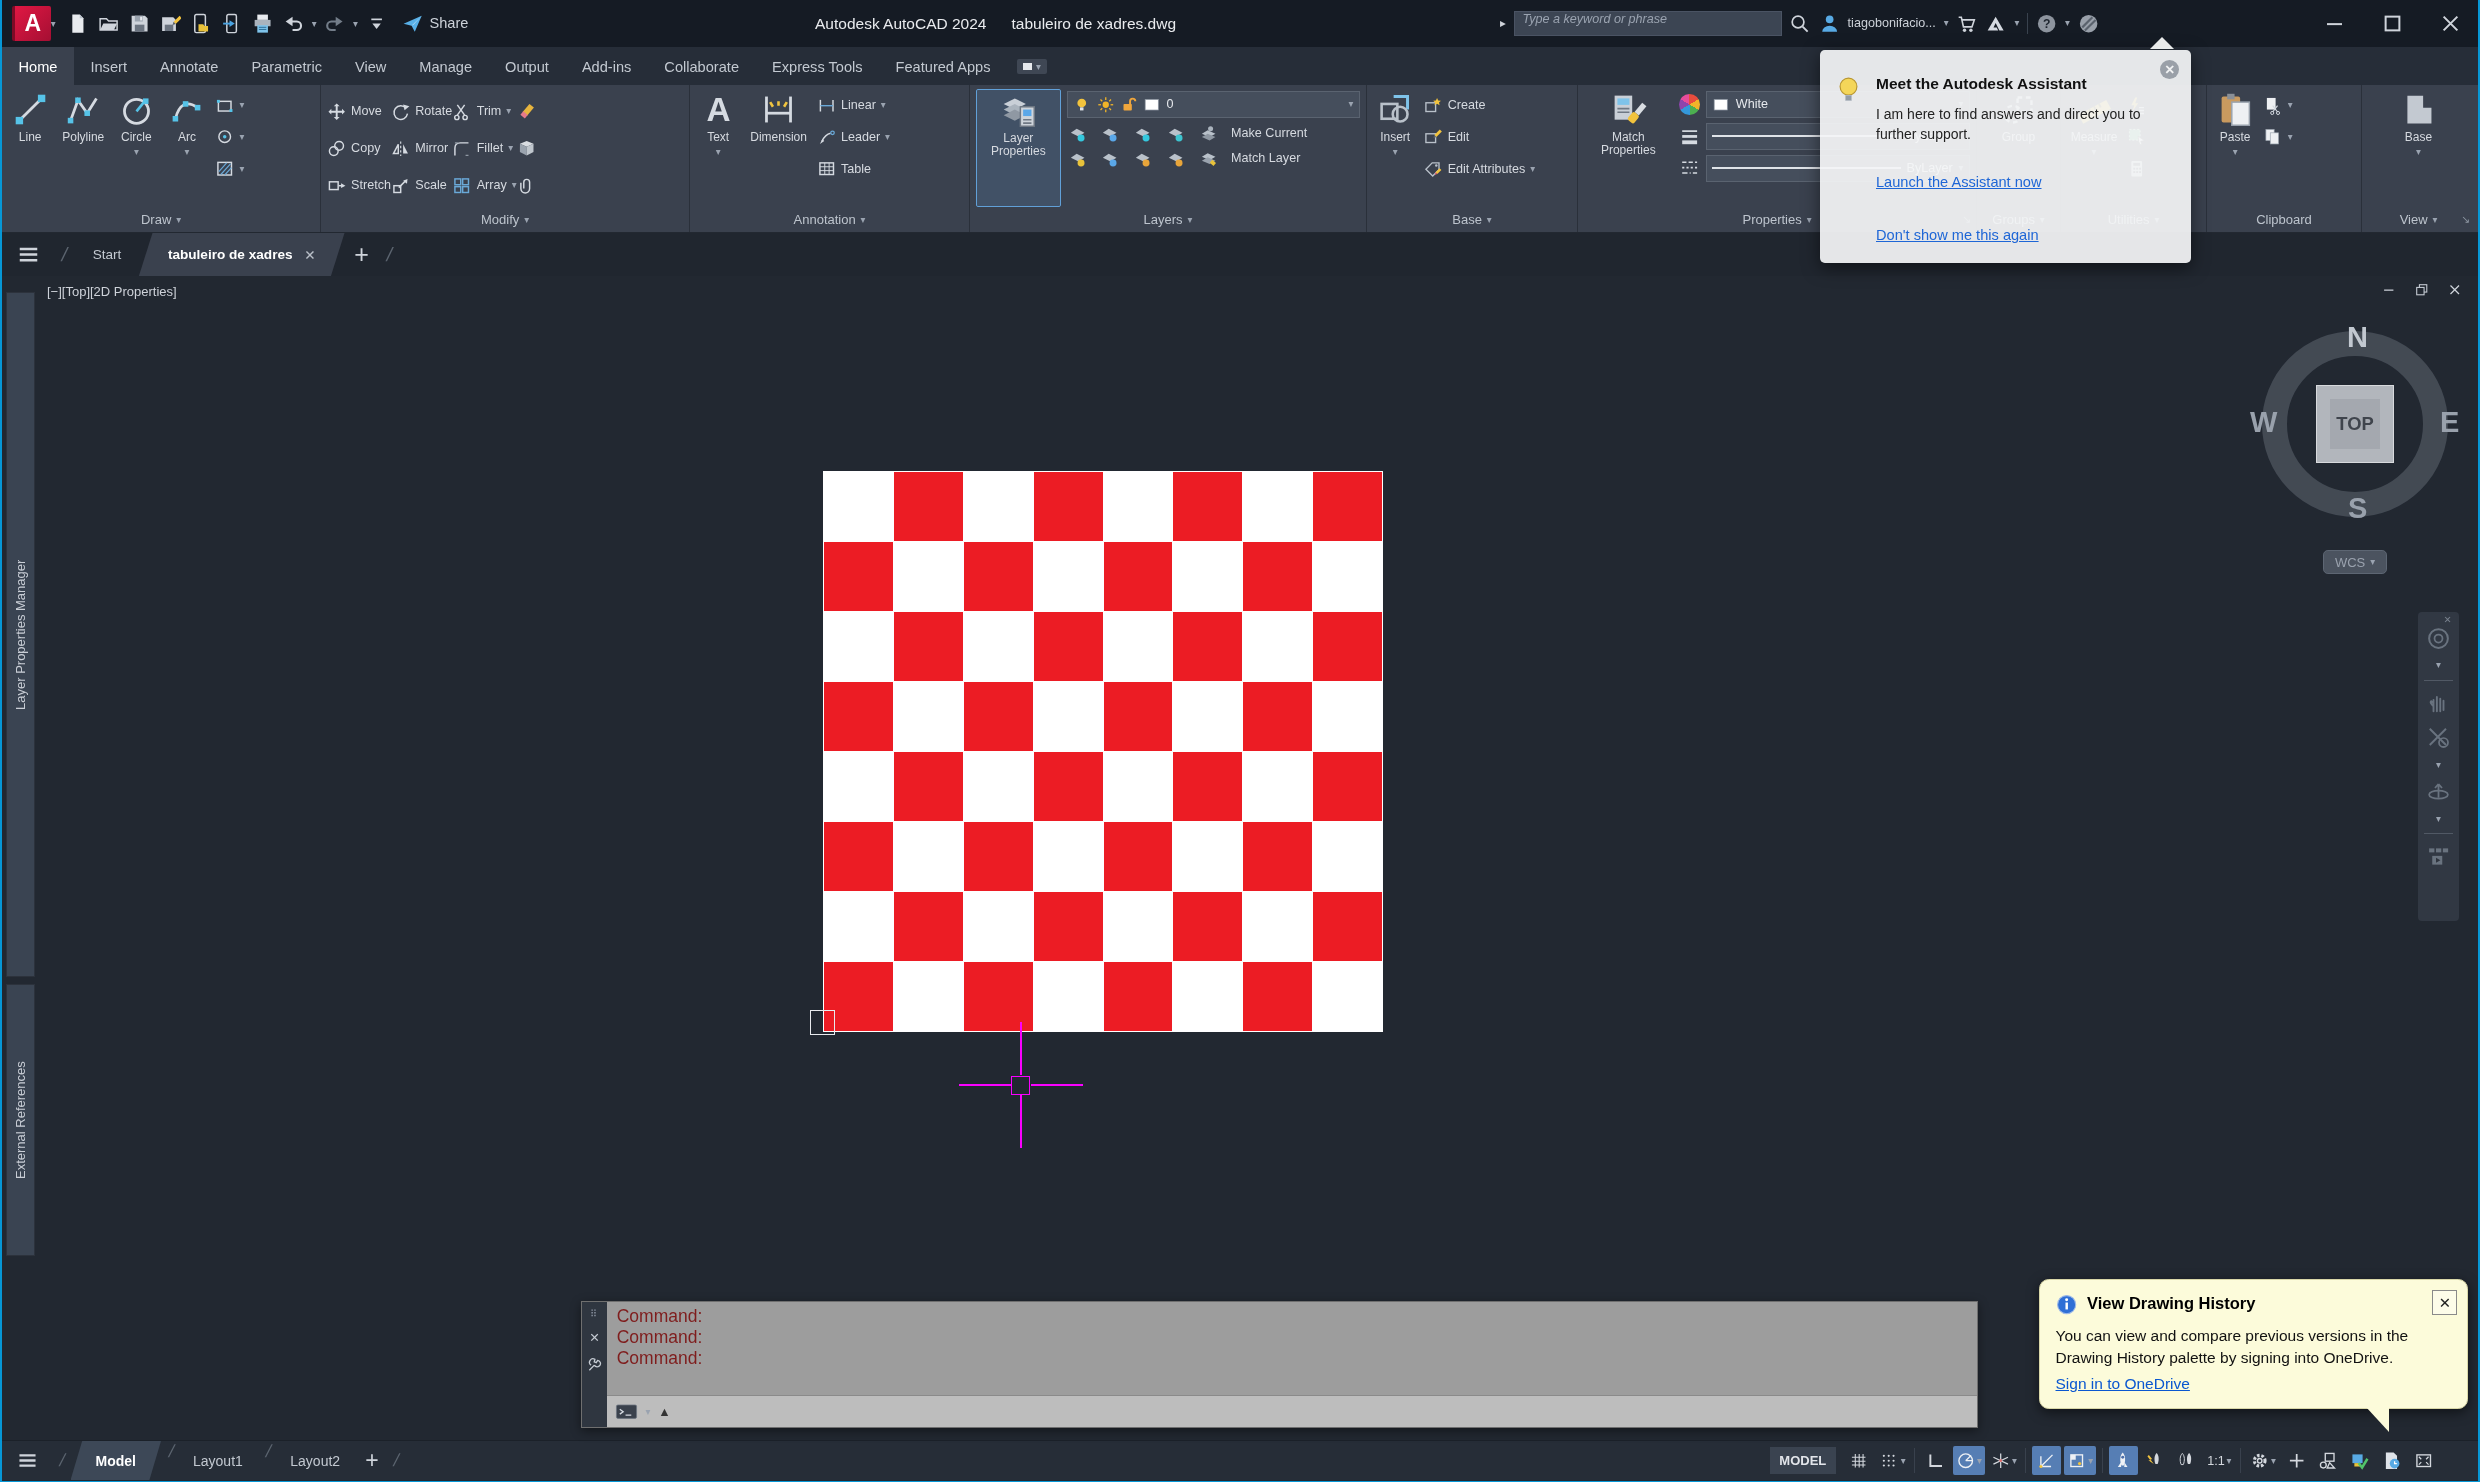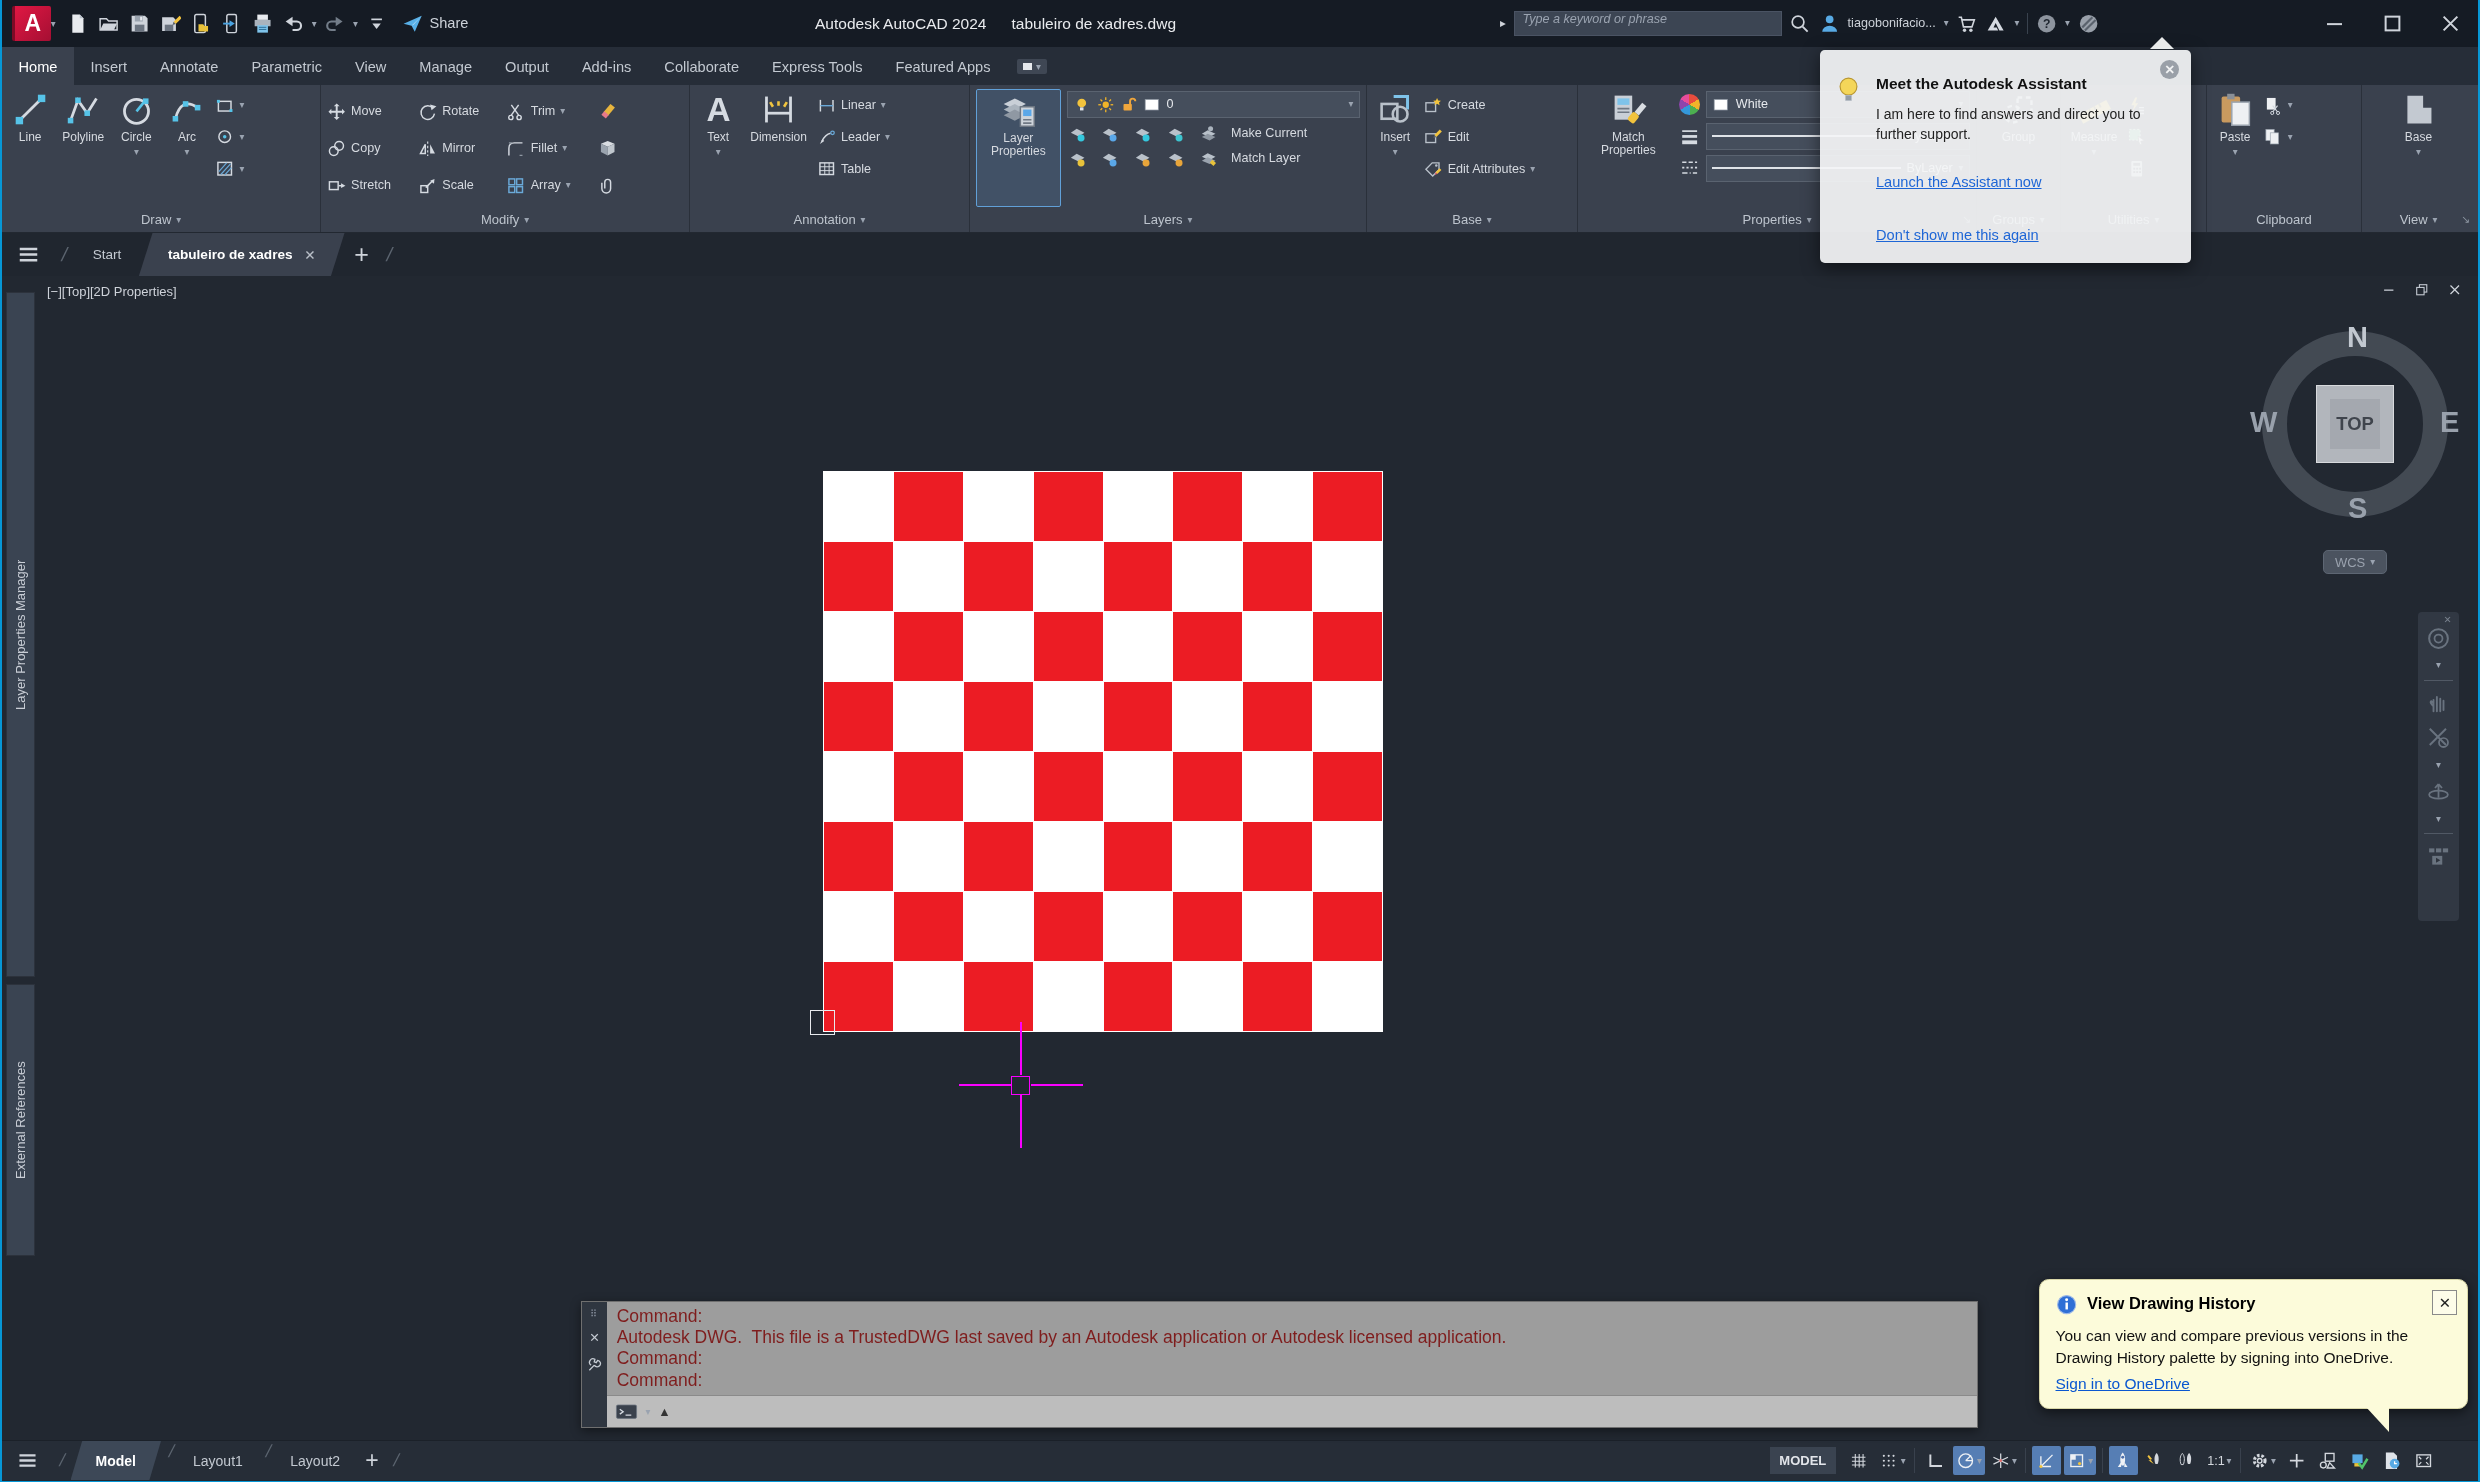--- a/index.html
+++ b/index.html
@@ -36,21 +36,21 @@
   
   #ribbon{position:absolute;left:0;top:85px;width:100%;height:147px;background:#3a414e;display:flex;}
   .panel{position:relative;height:100%;border-right:1px solid #2a303a;display:flex;flex-direction:column;}
   .panel-content{flex:1;display:flex;padding:3.9px 5.8px 0 5.8px;gap:5.8px;}
   .panel-label{height:25px;display:flex;align-items:center;justify-content:center;gap:4.9px;color:#bdc4cd;font-size:13px;}
   .bigbtn{display:flex;flex-direction:column;align-items:center;justify-content:flex-start;gap:2.9px;padding:1.9px 3.9px;color:#d6dae0;font-size:12px;text-align:center;line-height:13.6px;}
   .bigbtn .ic{width:37px;height:37px;}
   .smallrows{display:flex;flex-direction:column;justify-content:flex-start;gap:6.8px;padding-top:3.9px;}
   .smallbtn{display:flex;align-items:center;gap:4.9px;color:#d6dae0;font-size:12.6px;height:25px;}
   .smallbtn .ic{width:19.4px;height:19.4px;}
-  .mod-grid{display:grid;grid-template-columns:auto auto auto auto;grid-auto-rows:37px;column-gap:27px;align-items:center;}
+  .mod-grid{display:grid;grid-template-columns:auto auto auto auto;grid-auto-rows:37px;column-gap:0;align-items:center;}
   .mod-cell{display:flex;align-items:center;gap:4.9px;color:#d6dae0;font-size:12.6px;}
   .mod-cell .ic{width:19.4px;height:19.4px;}
   .sel{background:rgba(90,140,190,.22);border:1px solid #61a0d8;border-radius:1.9px;}
   .dropfield{height:27px;background:#454e5c;border:1px solid #5a6370;display:flex;align-items:center;gap:5.8px;padding:0 5.8px;color:#e6e9ed;font-size:12.6px;}
   .dropfield .ic{width:17.5px;height:17.5px;}
   .dropfield .spacer{flex:1;}
   .launcher{position:absolute;right:4.9px;bottom:5.8px;color:#8d96a2;font-size:10.7px;}
   .lw-line{flex:1;height:1.9px;background:#dfe3e8;}
   
   #assistant-popup{position:absolute;left:1818px;top:50px;width:371px;height:213px;background:rgba(244,245,246,.93);
@@ -1177,21 +1177,20 @@
         <span style="color:#c6ccd4;font-size:12.6px">✕</span>
         <span class="ic">
             <svg viewBox="0 0 20 20">
               <path d="M3,17 L9.5,10.5 M9.5,10.5 a4.2,4.2 0 1 0 4.2,-6.2 l-1.8,3 -2.6,-1 .9,-3.2 a4.2,4.2 0 0 0 -4.9,7.4" stroke="#c6ccd4" stroke-width="1.7" fill="none"></path>
             </svg>
           </span>
       </div>
       <div id="cmd-main">
         <div id="cmd-history">
             <div class="cmd-line">Command:</div>
-            <div class="cmd-line">Autodesk DWG.  This file is a TrustedDWG last saved by an Autodesk application or Autodesk licensed application.</div>
             <div class="cmd-line">Command:</div>
             <div class="cmd-line">Command:</div>
           </div>
         <div id="cmd-inputrow">
           <span class="ic">
               <svg viewBox="0 0 24 20">
                 <rect x="1.5" y="3" width="21" height="14" rx="1.5" fill="#3a414c" stroke="#6b7480" stroke-width=".8"></rect>
                 <path d="M5,7.5 l3.5,2.5 -3.5,2.5 M11,13.5 h6" stroke="#d5dae1" stroke-width="1.4" fill="none"></path>
               </svg>
             </span>

